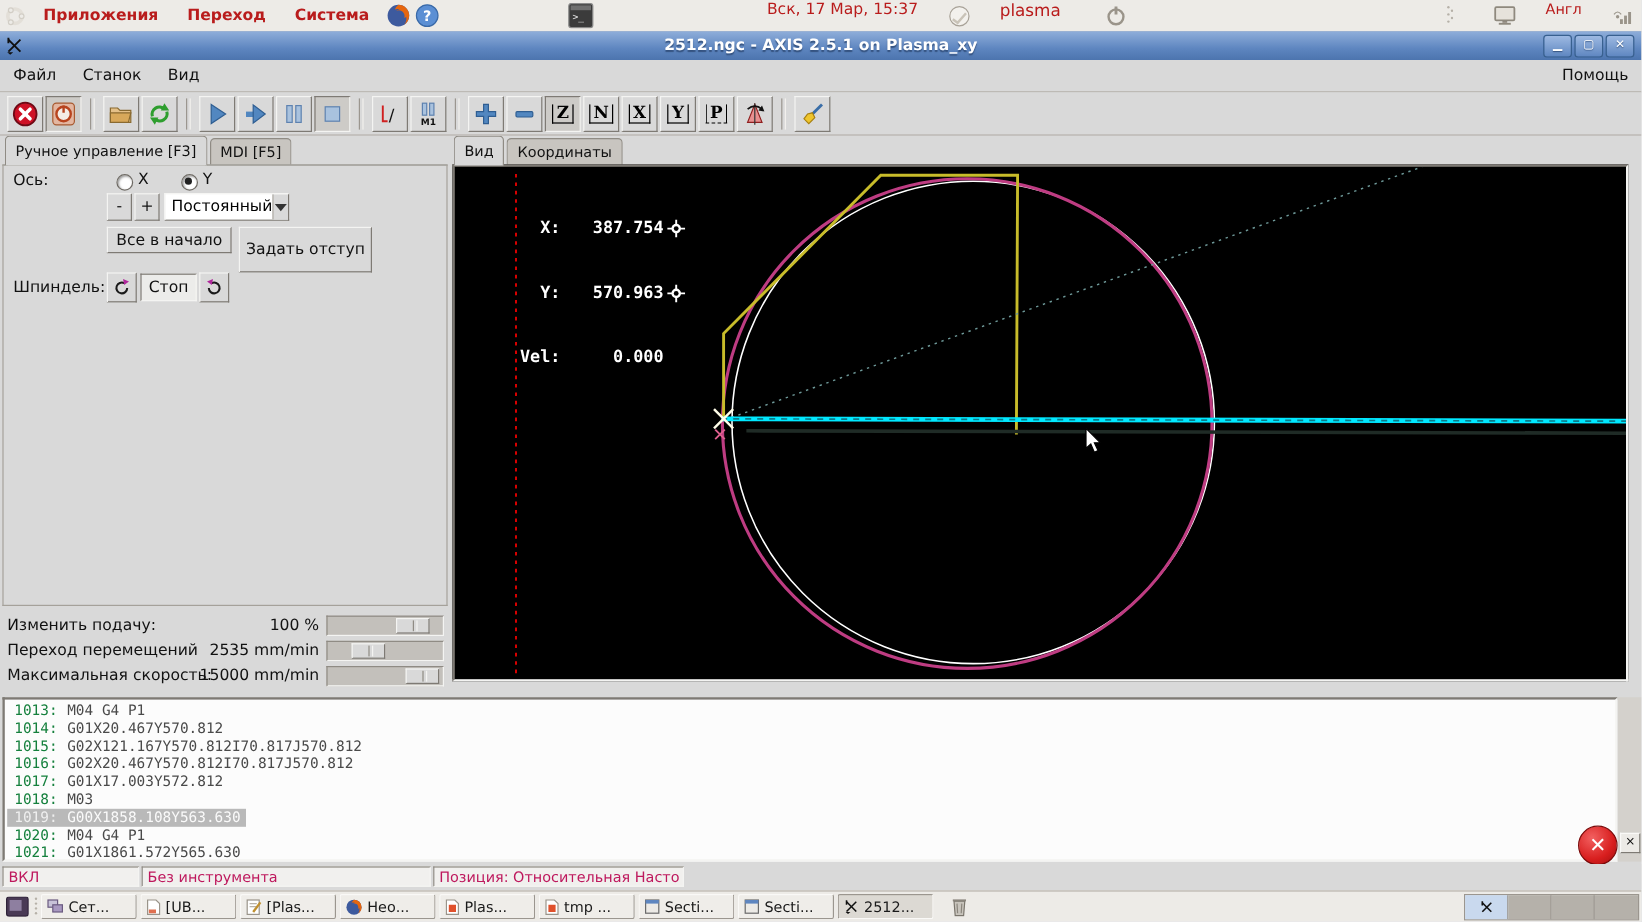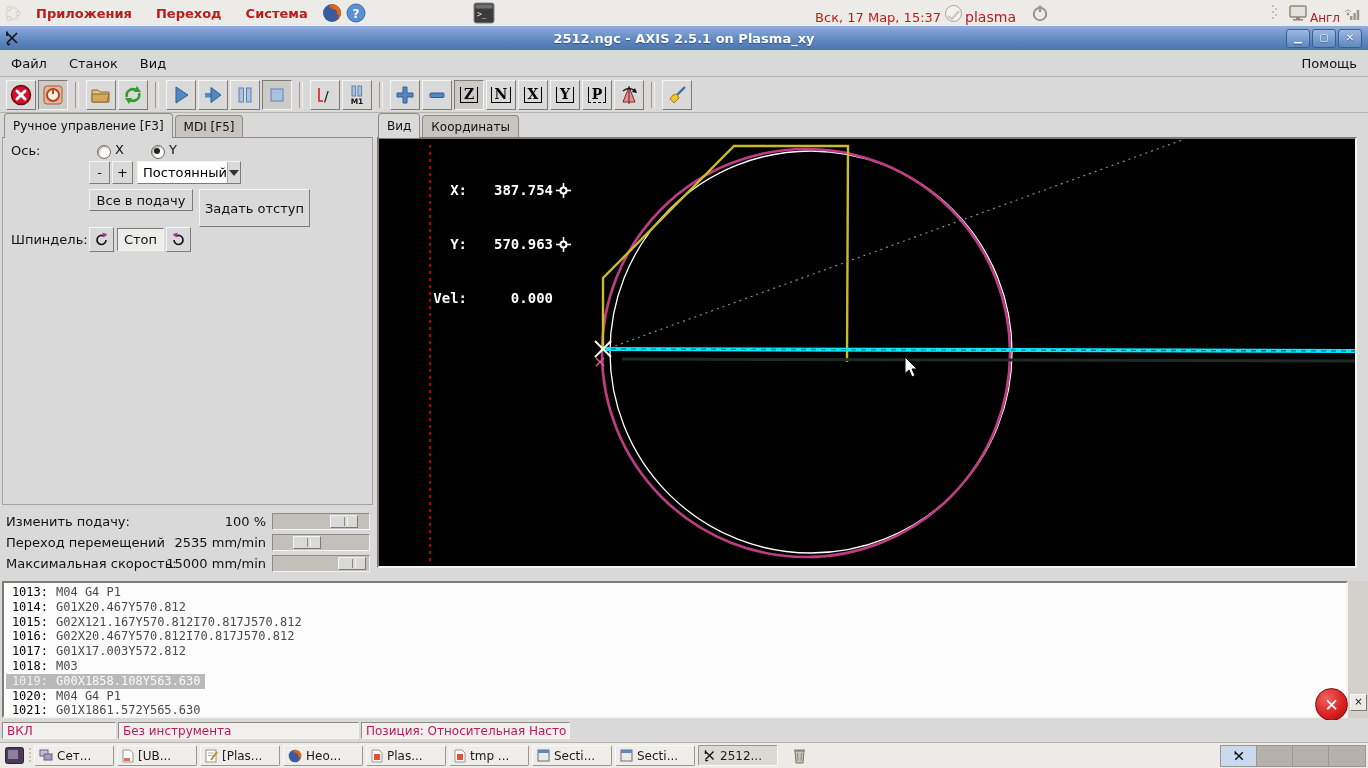--- a/index.html
+++ b/index.html
@@ -4,21 +4,21 @@
 <style>
   html,body{margin:0;padding:0;}
   .screen{position:relative;width:1368px;height:768px;background:#D9D9D9;font-family:"DejaVu Sans",sans-serif;overflow:hidden;}
   .abs{position:absolute;}
 
   
   .topbar{left:0;top:0;width:1368px;height:26px;background:#EDEBE7;border-bottom:1px solid #BAB5AD;display:flex;align-items:center;font-size:13px;color:#b91c1c;}
   .topbar .menu{font-weight:bold;padding:0 12px;height:26px;display:flex;align-items:center;cursor:default;}
   .picon{display:inline-flex;align-items:center;justify-content:center;width:24px;height:24px;}
   .spacer{flex:1;}
-  .tb-right{display:flex;align-items:flex-end;gap:0;padding-right:4px;}
+  .tb-right{display:flex;align-items:flex-start;gap:22px;padding-right:4px;}
 
   
   .titlebar{left:0;top:26px;width:1368px;height:24px;background:linear-gradient(#8FAEDA,#5E86C0 60%,#4C74AE);display:flex;align-items:center;color:#fff;font-weight:bold;font-size:13px;text-shadow:0 1px 1px #33517E;}
   .titlebar .ttl{position:absolute;left:0;right:0;text-align:center;}
   .winbtn{width:22px;height:17px;border-radius:3px;background:linear-gradient(#9DB9E2,#5F87C1);border:1px solid #38608F;color:#fff;font-size:10px;line-height:15px;text-align:center;margin-left:2px;font-weight:bold;}
   .menubar{left:0;top:50px;width:1368px;height:26px;background:#D9D9D9;border-bottom:1px solid #B6B2AC;display:flex;align-items:center;font-size:13px;color:#111;}
   .menubar .mi{padding:0 11px;}
   .toolbar{left:0;top:77px;width:1368px;height:36px;background:#D9D9D9;border-bottom:1px solid #B6B2AC;display:flex;align-items:center;padding-left:5px;box-sizing:border-box;}
   .tbtn{width:28px;height:28px;margin:0 1px;background:#D9D9D9;border:1px solid;border-color:#F4F4F2 #7E7A74 #7E7A74 #F4F4F2;display:flex;align-items:center;justify-content:center;}
   .tbtn.pressed{border-color:#7E7A74 #F4F4F2 #F4F4F2 #7E7A74;background:#CDCBC7;}
@@ -50,21 +50,21 @@
   .rtabs{left:378px;top:114px;height:24px;display:flex;align-items:flex-end;}
   .plot{left:377px;top:137px;width:980px;height:431px;background:#000;border:2px solid;border-color:#7E7A74 #F4F4F2 #F4F4F2 #7E7A74;box-sizing:border-box;}
   .dro{position:absolute;left:40px;top:6px;font-family:"DejaVu Sans Mono",monospace;font-size:14px;font-weight:bold;color:#fff;line-height:18px;white-space:pre;}
   .dro .row{display:flex;align-items:center;}
   .dro .dl{display:inline-block;width:48px;text-align:right;}
   .dro .dv{display:inline-block;width:86px;text-align:right;}
 
   
   .gcode{left:2px;top:581px;width:1346px;height:137px;background:#FCFCFC;border:2px solid;border-color:#7E7A74 #F4F4F2 #F4F4F2 #7E7A74;box-sizing:border-box;font-family:"DejaVu Sans Mono",monospace;font-size:12px;line-height:14.8px;padding:2px 0 0 2px;overflow:hidden;}
   .gline{white-space:pre;color:#4A4A4A;}
-  .gline .num{display:inline-block;width:42px;text-align:right;color:#000000;margin-right:8px;}
+  .gline .num{display:inline-block;width:42px;text-align:right;color:#15803d;margin-right:8px;}
   .gline.hl{background:#B9B9B9;color:#FAFAFA;display:inline-block;padding-right:4px;}
   .gline.hl .num{color:#EFEFEF;}
   .gstrip{left:1348px;top:581px;width:20px;height:137px;background:#D4D1CC;}
 
   
   .statusbar{left:0;top:720px;width:1368px;height:21px;background:#D9D9D9;display:flex;align-items:center;font-size:12px;color:#be185d;}
   .scell{height:17px;background:#F1F0EE;border:1px solid;border-color:#8F8B84 #F4F4F2 #F4F4F2 #8F8B84;display:flex;align-items:center;padding:0 4px;margin-left:2px;box-sizing:border-box;overflow:hidden;white-space:nowrap;}
 
   
   .taskbar{left:0;top:742px;width:1368px;height:26px;background:#EDEBE7;border-top:1px solid #BAB5AD;display:flex;align-items:center;font-size:12px;color:#1a1a1a;box-sizing:border-box;padding:0 2px;}
@@ -313,21 +313,21 @@
     <span class="abs" style="left:148px;top:6px;"><span class="radio sel"></span></span>
     <span class="abs lbl" style="left:166px;top:4px;">Y</span>
 
     <span class="abs btn" style="left:86px;top:23px;width:21px;height:23px;">-</span>
     <span class="abs btn" style="left:109px;top:23px;width:21px;height:23px;">+</span>
     <span class="abs combo" style="left:134px;top:23px;width:104px;height:23px;">
         <span>Постоянный</span>
         <span class="arr"></span>
       </span>
 
-    <span class="abs btn" style="left:86px;top:51px;width:104px;height:22px;">Все в подачу</span>
+    <span class="abs btn" style="left:86px;top:51px;width:104px;height:22px;">Все в начало</span>
     <span class="abs btn" style="left:196px;top:51px;width:111px;height:38px;">Задать отступ</span>
 
     <span class="abs lbl" style="left:8px;top:94px;">Шпиндель:</span>
     <span class="abs btn" style="left:86px;top:89px;width:25px;height:25px;">
         <svg width="17" height="17" viewBox="0 0 17 17">
           <path d="M13 9 a4.5 4.5 0 1 1-2.4-4" fill="none" stroke="#1a1a1a" stroke-width="1.7"></path>
           <polygon points="9.5,1.5 14.5,3.5 10.5,6.5" fill="#B0289C"></polygon>
         </svg>
       </span>
     <span class="abs btn sunk" style="left:114px;top:90px;width:47px;height:23px;">Стоп</span>

